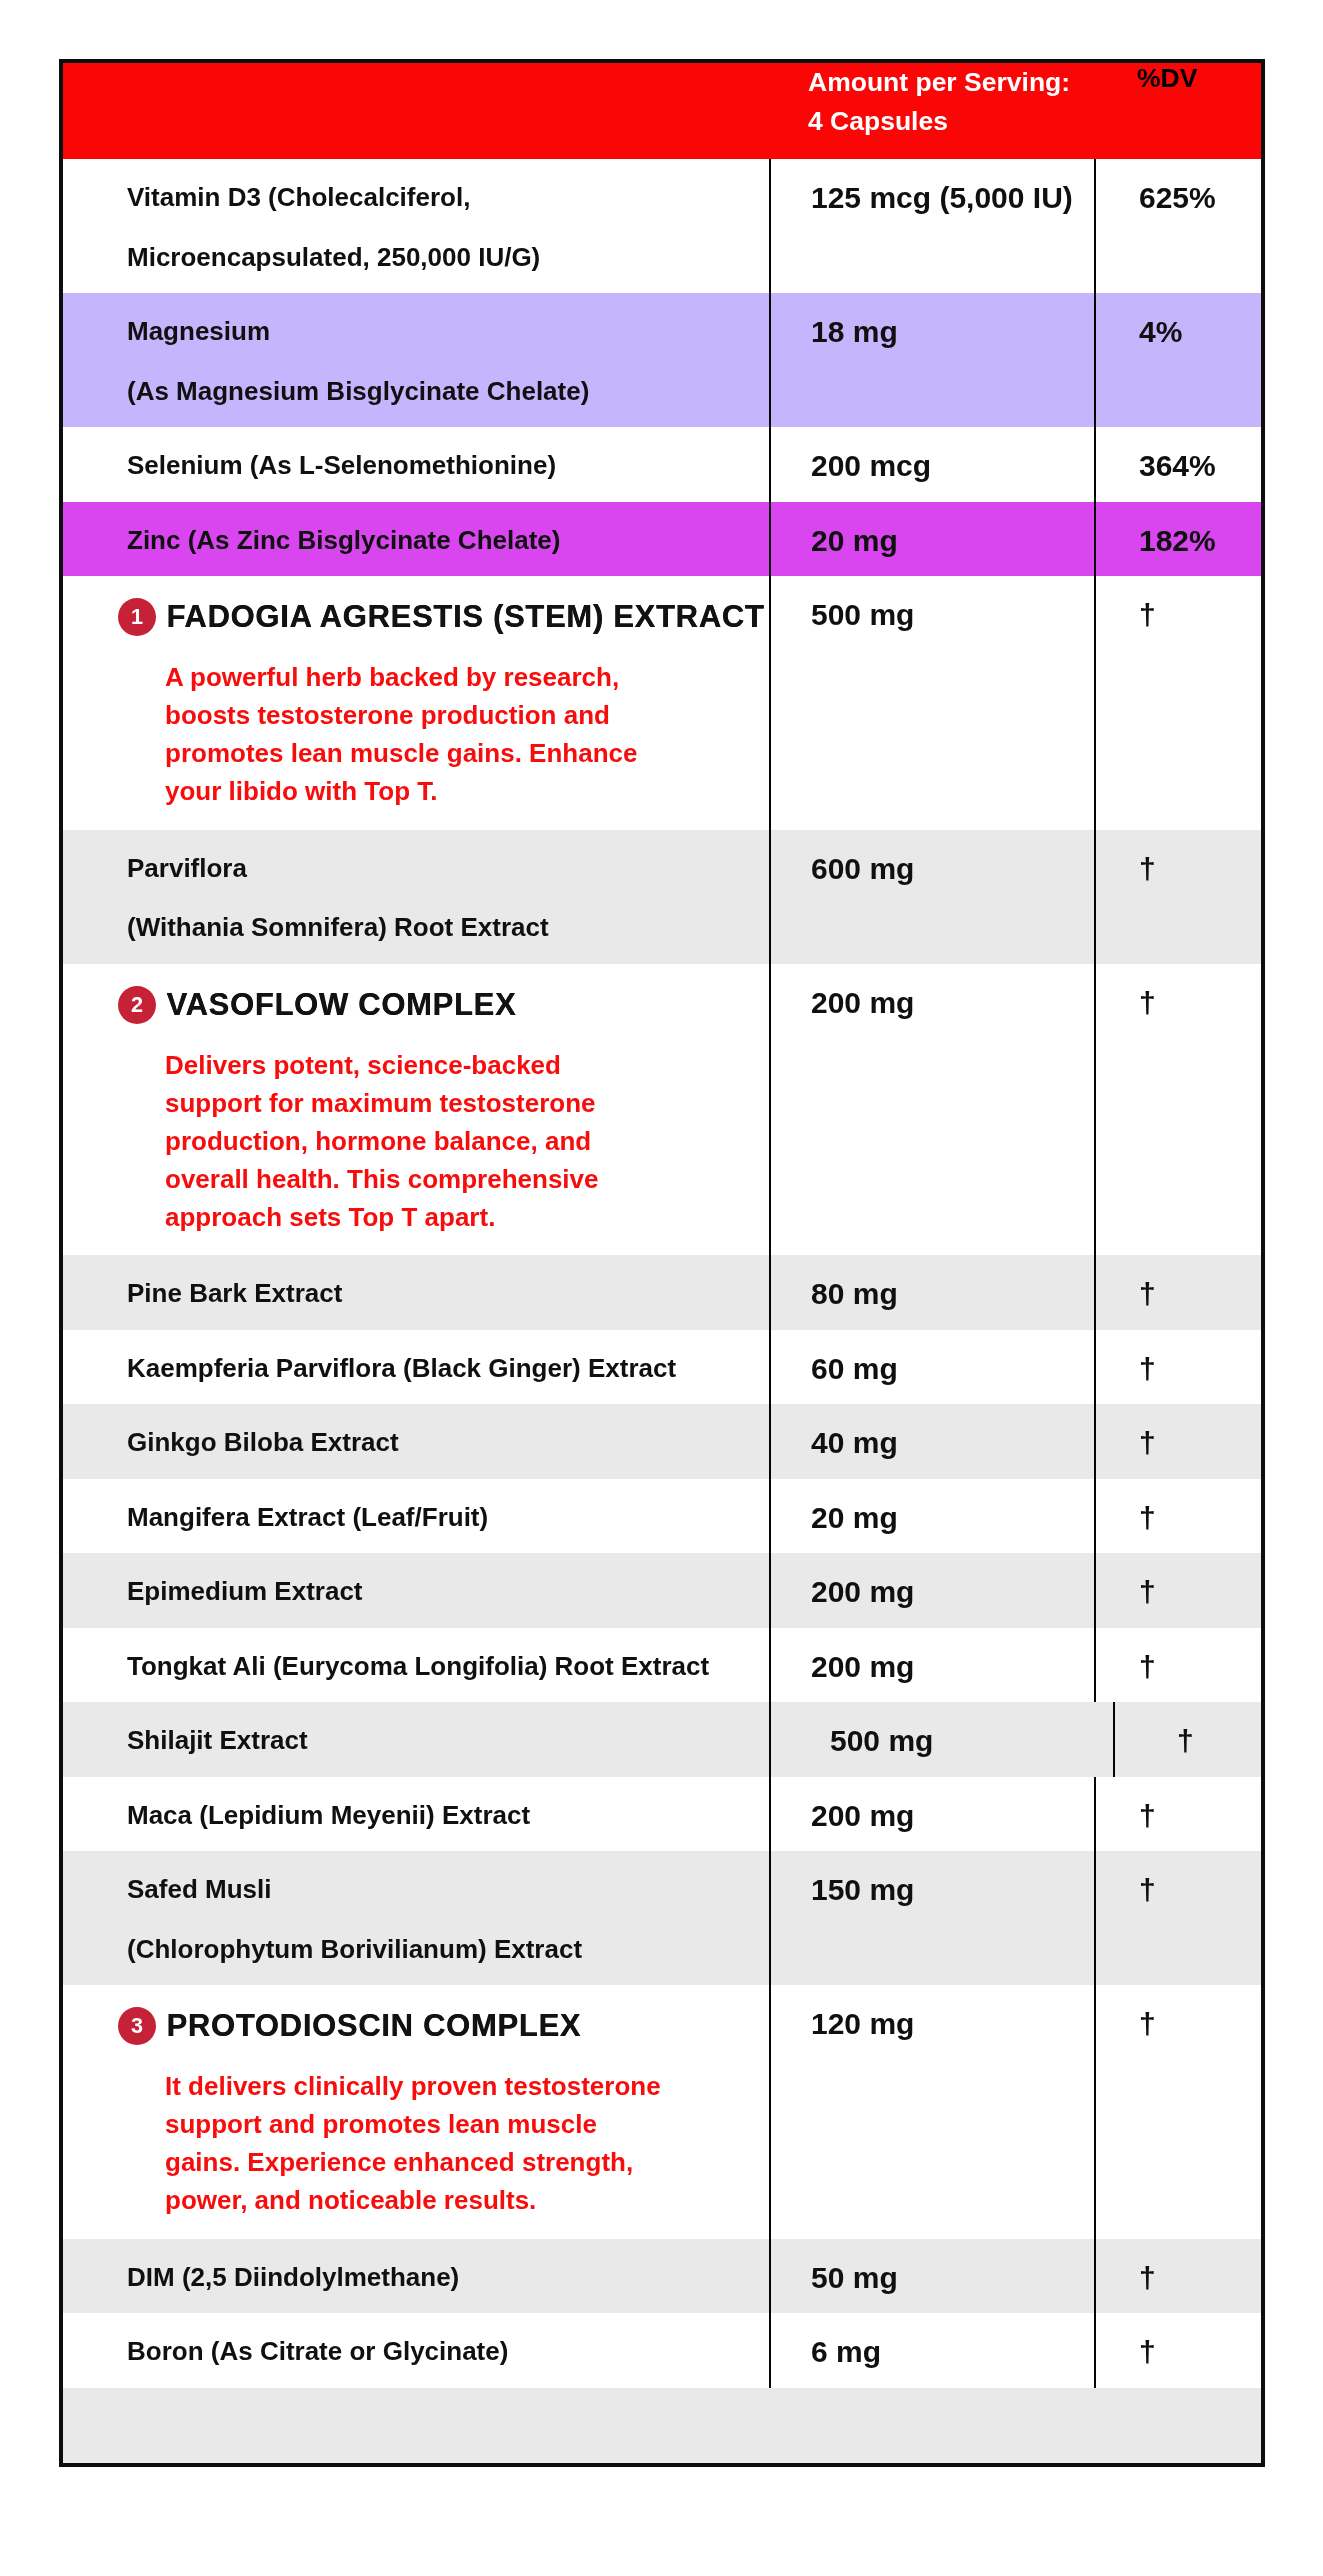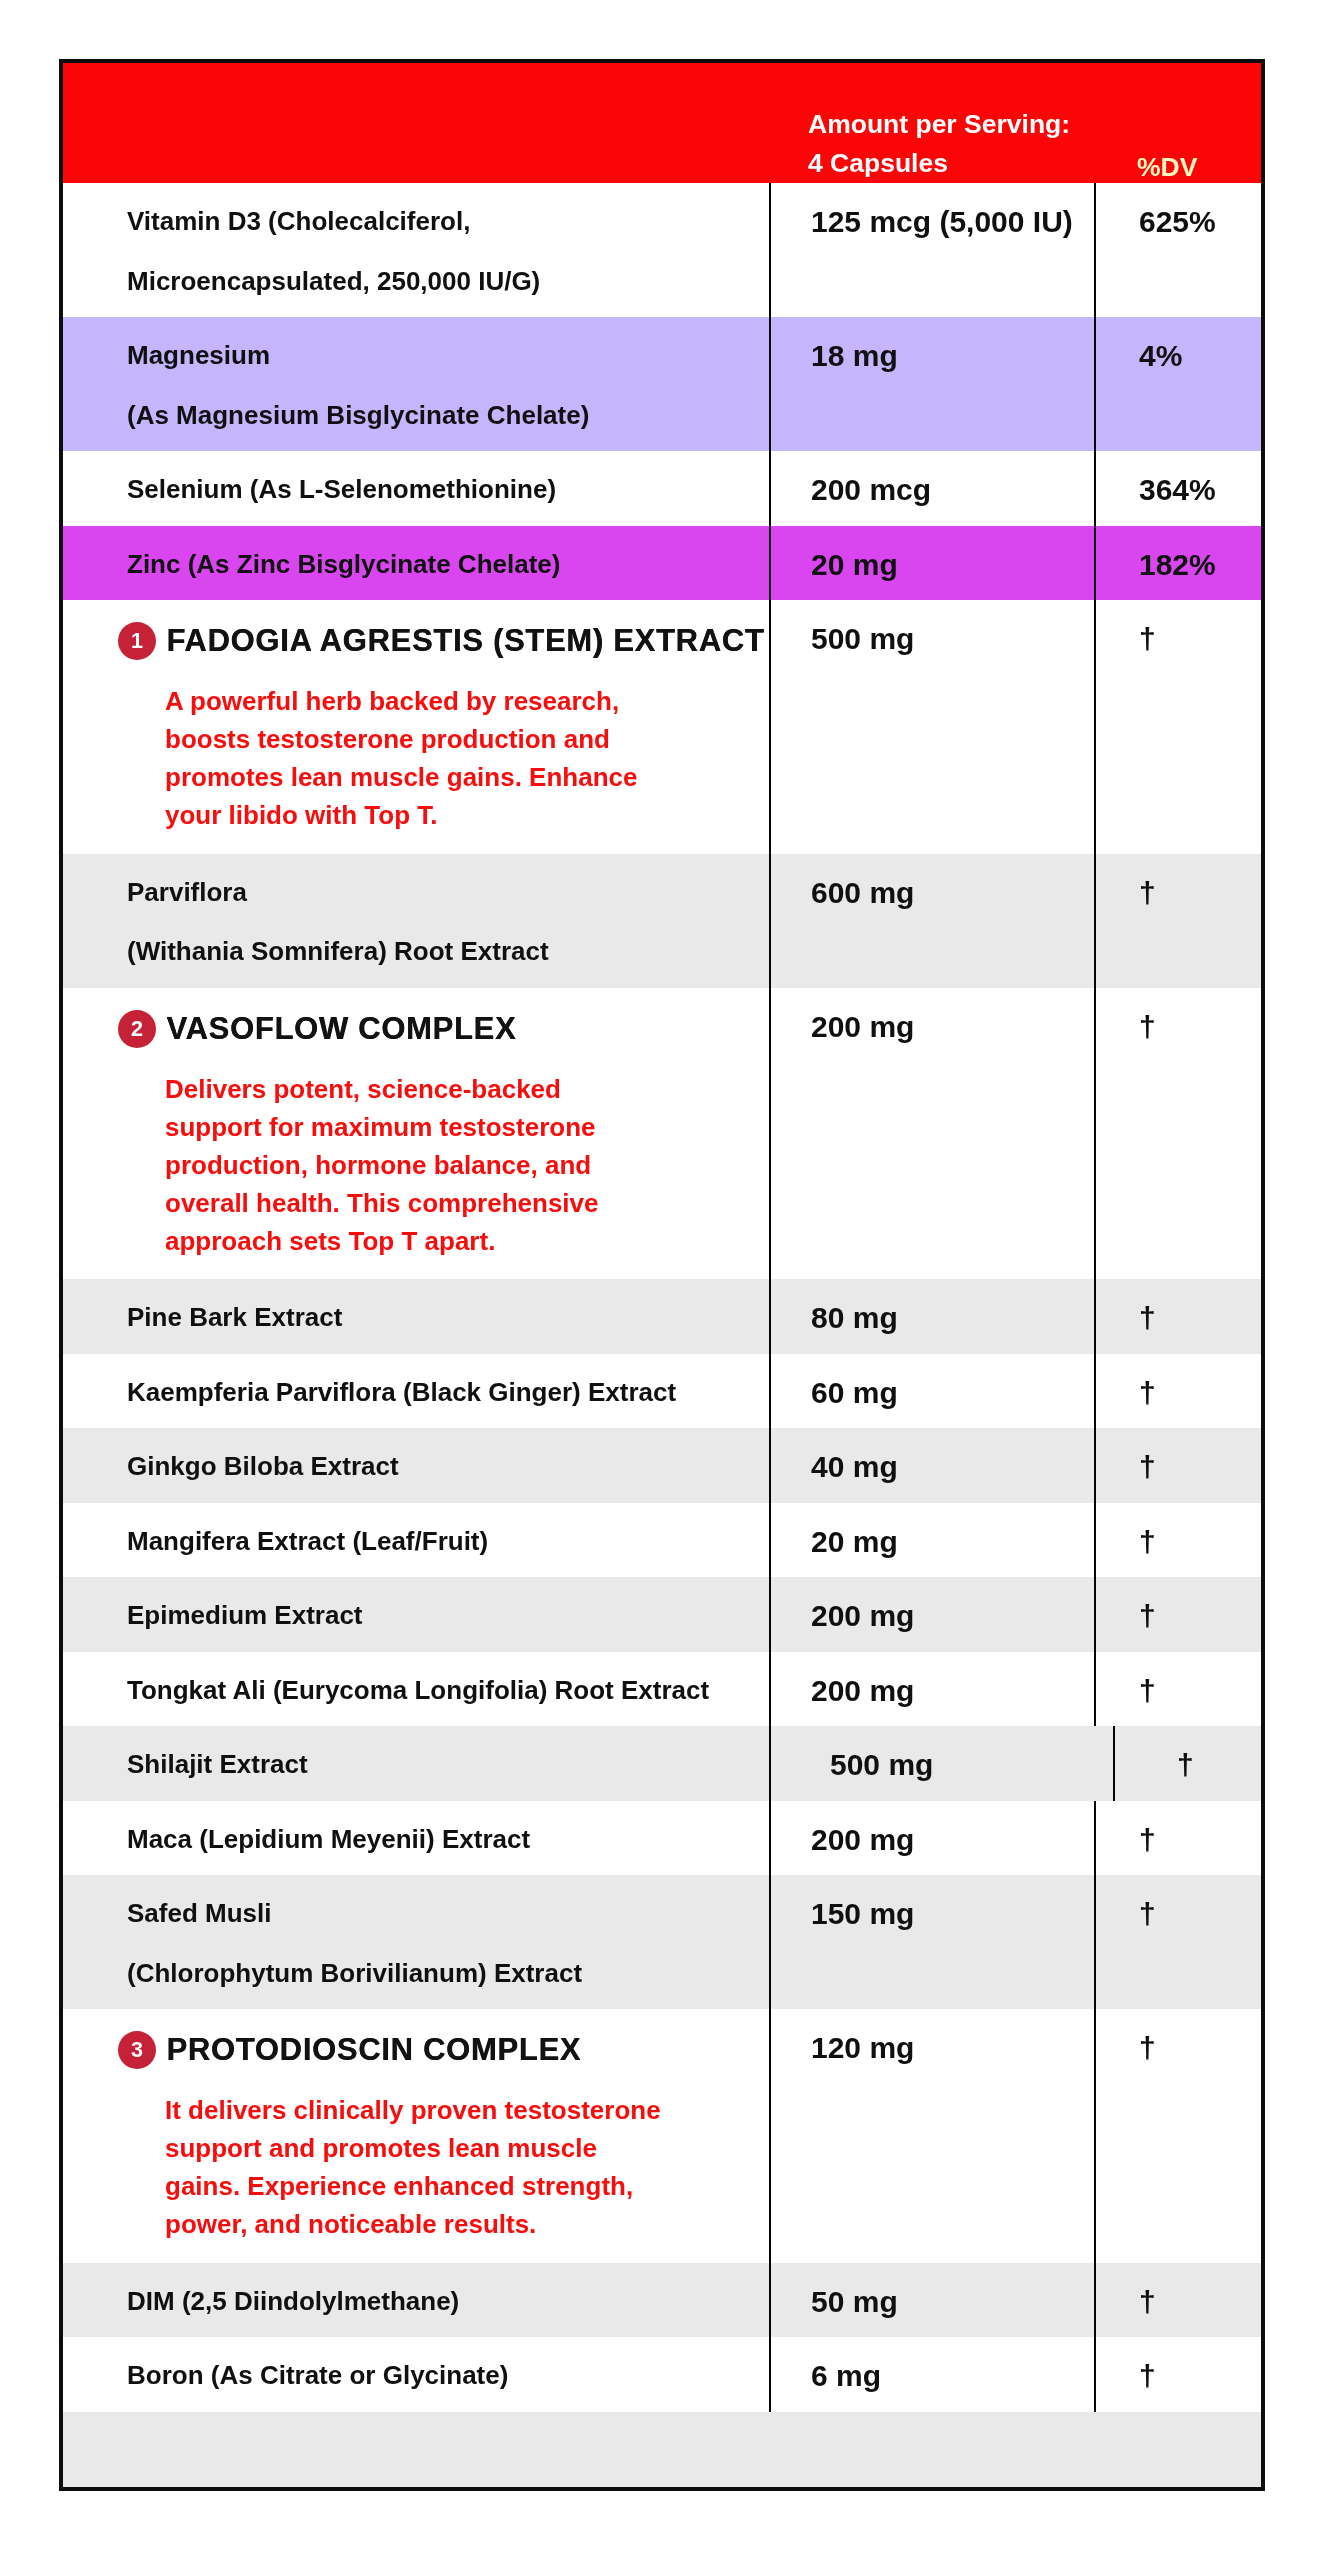--- a/index.html
+++ b/index.html
@@ -3,24 +3,24 @@
 <meta charset="utf-8">
 <style>
   html,body { margin:0; padding:0; background:#ffffff; }
   body { width:1323px; height:2576px; position:relative; overflow:hidden;
          font-family:"Liberation Sans", sans-serif; color:#101010; }
 
   .panel { position:absolute; left:59px; top:59px; width:1206px;
            box-sizing:border-box; border:4.2px solid #0d0d0d; background:#ffffff; }
 
   
-  .hdr { display:flex; align-items:flex-end; height:120px; }
+  .hdr { display:flex; align-items:flex-start; height:96px; }
   .hdr-amount { margin-left:745px; width:286px; color:#ffffff;
                 font-size:26.5px; line-height:39px; font-weight:700; }
-  .hdr-dv { margin-left:43px; color:#fef9c3; font-size:26.5px; font-weight:700; }
+  .hdr-dv { margin-left:43px; color:#000000; font-size:26.5px; font-weight:700; }
 
   
   .row { display:flex; align-items:stretch; background:#ffffff; }
   .row.alt { background:#e9e9e9; }
   .cell { box-sizing:border-box; padding-top:22px; padding-bottom:19.5px; }
   .c1 { width:708px; border-right:2.1px solid #050505; padding-left:64px; padding-right:32px; }
   .c2 { width:325px;  border-right:2.1px solid #050505; padding-left:40px; padding-right:11px; }
   .c3 { flex:1; padding-left:43px; padding-right:5.6px; }
 
   .name-line { font-size:26px; line-height:33px; font-weight:700; }

